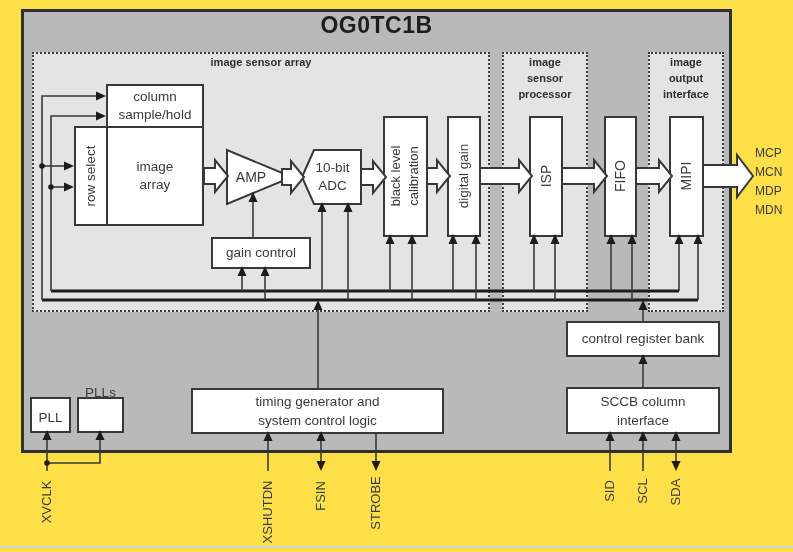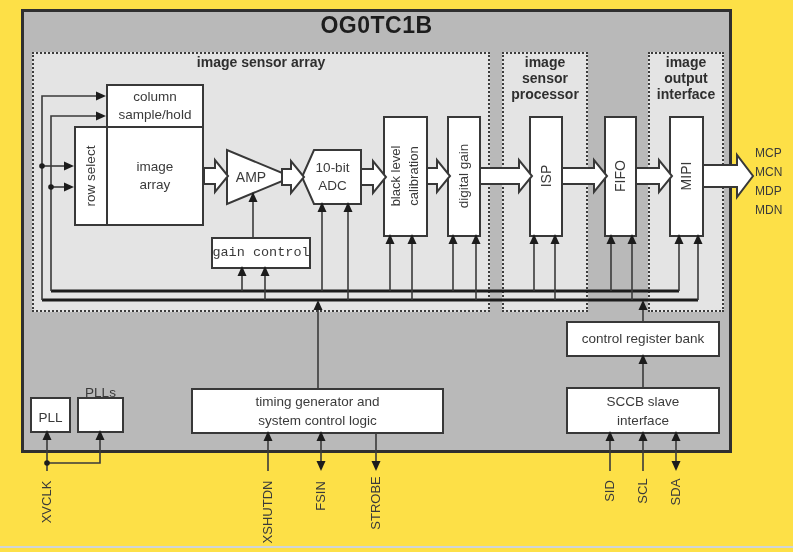--- a/index.html
+++ b/index.html
@@ -4,21 +4,21 @@
 <style>
   html,body{margin:0;padding:0;background:#fff;}
   #stage{position:relative;width:793px;height:552px;background:#fde047;overflow:hidden;
          font-family:"Liberation Sans","DejaVu Sans",sans-serif;color:#3a3a3a;padding-left:24px;}
   .abs{position:absolute;}
   #chip{left:21px;top:9px;width:705px;height:438px;background:#b9b9b9;border:3px solid #2f2f2f;}
   .group{background:#e4e4e4;border:2px dotted #3c3c3c;box-sizing:border-box;}
   #grp-array{left:32px;top:52px;width:458px;height:260px;}
   #grp-proc{left:502px;top:52px;width:86px;height:260px;}
   #grp-out{left:648px;top:52px;width:76px;height:260px;}
-  .grp-label{font-weight:bold;font-size:14px;line-height:16px;text-align:center;color:#2f2f2f;}
+  .grp-label{font-weight:bold;font-size:11px;line-height:16px;text-align:center;color:#2f2f2f;}
   #title{left:21px;top:12px;width:711px;height:30px;text-align:center;
          font-size:23px;font-weight:bold;color:#1d1d1d;letter-spacing:.5px;}
   svg.overlay{position:absolute;left:0;top:0;}
   .txt{display:flex;align-items:center;justify-content:center;text-align:center;
        font-size:13.5px;line-height:18px;color:#3a3a3a;}
   .rot{transform:rotate(-90deg);}
   .pin{font-size:13px;height:16px;line-height:16px;text-align:center;transform:rotate(-90deg);color:#3a3a3a;}
   .outlbl{font-size:12px;height:19px;line-height:19px;color:#3a3a3a;}
   #divider{left:0;top:546px;width:793px;height:2px;background:#cfd4d8;}
 </style>
@@ -163,21 +163,21 @@
       </span>
   </div>
   <div class="abs txt rot" style="left:43px;top:168px;width:96px;height:16px;">row select</div>
   <div class="abs txt" style="left:107px;top:127px;width:96px;height:98px;">
     <span>
         <span style="display:block">image</span>
         <span style="display:block">array</span>
       </span>
   </div>
   <div class="abs txt" style="left:228px;top:164px;width:46px;height:26px;font-size:14px;">AMP</div>
-  <div class="abs txt" style="left:212px;top:238px;width:98px;height:30px;font-family:Liberation Mono, monospace;">gain control</div>
+  <div class="abs txt" style="left:212px;top:238px;width:98px;height:30px;">gain control</div>
   <div class="abs txt" style="left:306px;top:150px;width:53px;height:54px;">
     <span>
         <span style="display:block">10-bit</span>
         <span style="display:block">ADC</span>
       </span>
   </div>
   <div class="abs txt rot" style="left:346px;top:158px;width:118px;height:36px;font-size:13px;">
     <span>
         <span style="display:block">black level</span>
         <span style="display:block">calibration</span>
@@ -189,21 +189,21 @@
   <div class="abs txt rot" style="left:627px;top:168px;width:118px;height:16px;font-size:14px;">MIPI</div>
   <div class="abs txt" style="left:567px;top:322px;width:152px;height:34px;">control register bank</div>
   <div class="abs txt" style="left:192px;top:389px;width:251px;height:44px;line-height:19px;">
     <span>
         <span style="display:block">timing generator and</span>
         <span style="display:block">system control logic</span>
       </span>
   </div>
   <div class="abs txt" style="left:567px;top:388px;width:152px;height:45px;line-height:19px;">
     <span>
-        <span style="display:block">SCCB slave</span>
+        <span style="display:block">SCCB column</span>
         <span style="display:block">interface</span>
       </span>
   </div>
   <div class="abs txt" style="left:31px;top:398px;width:39px;height:40px;">PLL</div>
   <div class="abs txt" style="left:78px;top:376px;width:45px;height:34px;">PLLs</div>
 
   <div class="abs outlbl" style="left:755px;top:144px;">MCP</div>
   <div class="abs outlbl" style="left:755px;top:163px;">MCN</div>
   <div class="abs outlbl" style="left:755px;top:182px;">MDP</div>
   <div class="abs outlbl" style="left:755px;top:201px;">MDN</div>

